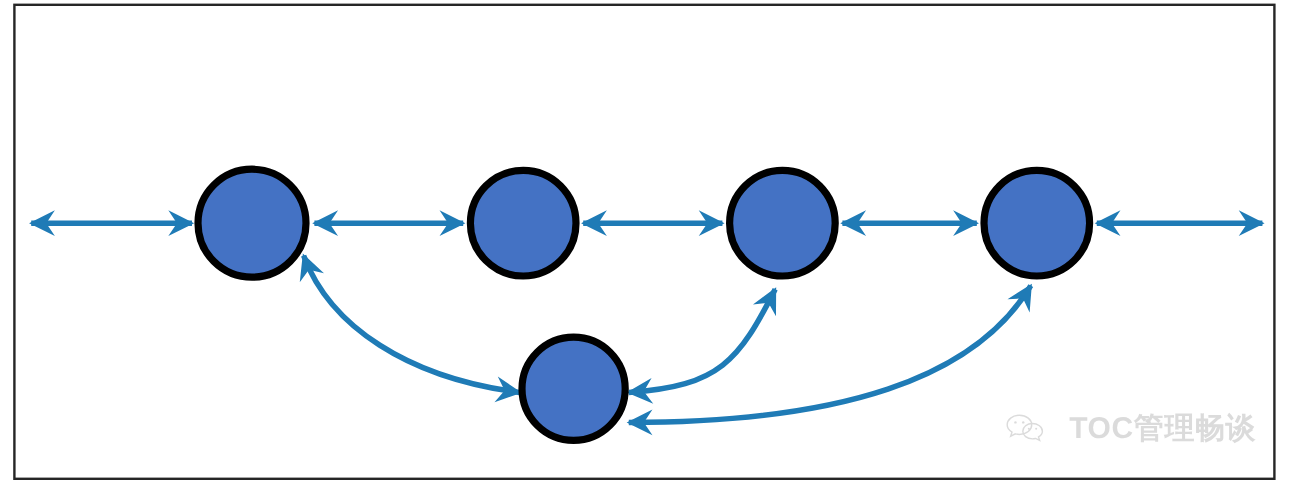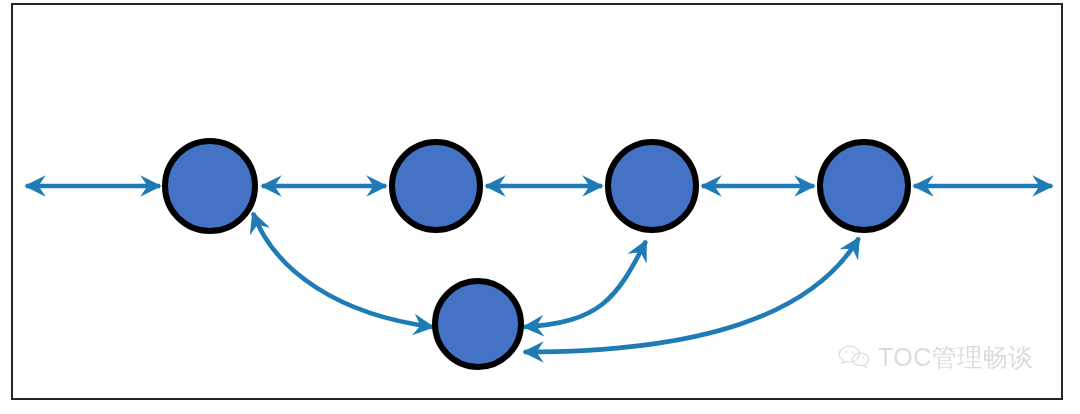--- a/index.html
+++ b/index.html
@@ -31,23 +31,24 @@
     top: 0;
     width: 1080px;
     height: 414px;
   }
   #watermark {
     position: absolute;
     left: 838px;
     top: 344px;
     display: flex;
     align-items: center;
-    gap: 8px;
+    gap: 21px;
     opacity: 0.30;
     pointer-events: none;
+    font-weight: bold;
   }
   #watermark .wm-text {
     font-size: 25px;
     color: #8a8a8a;
     letter-spacing: 0.5px;
     white-space: nowrap;
     line-height: 1;
   }
   #watermark .wm-logo {
     width: 32px;

